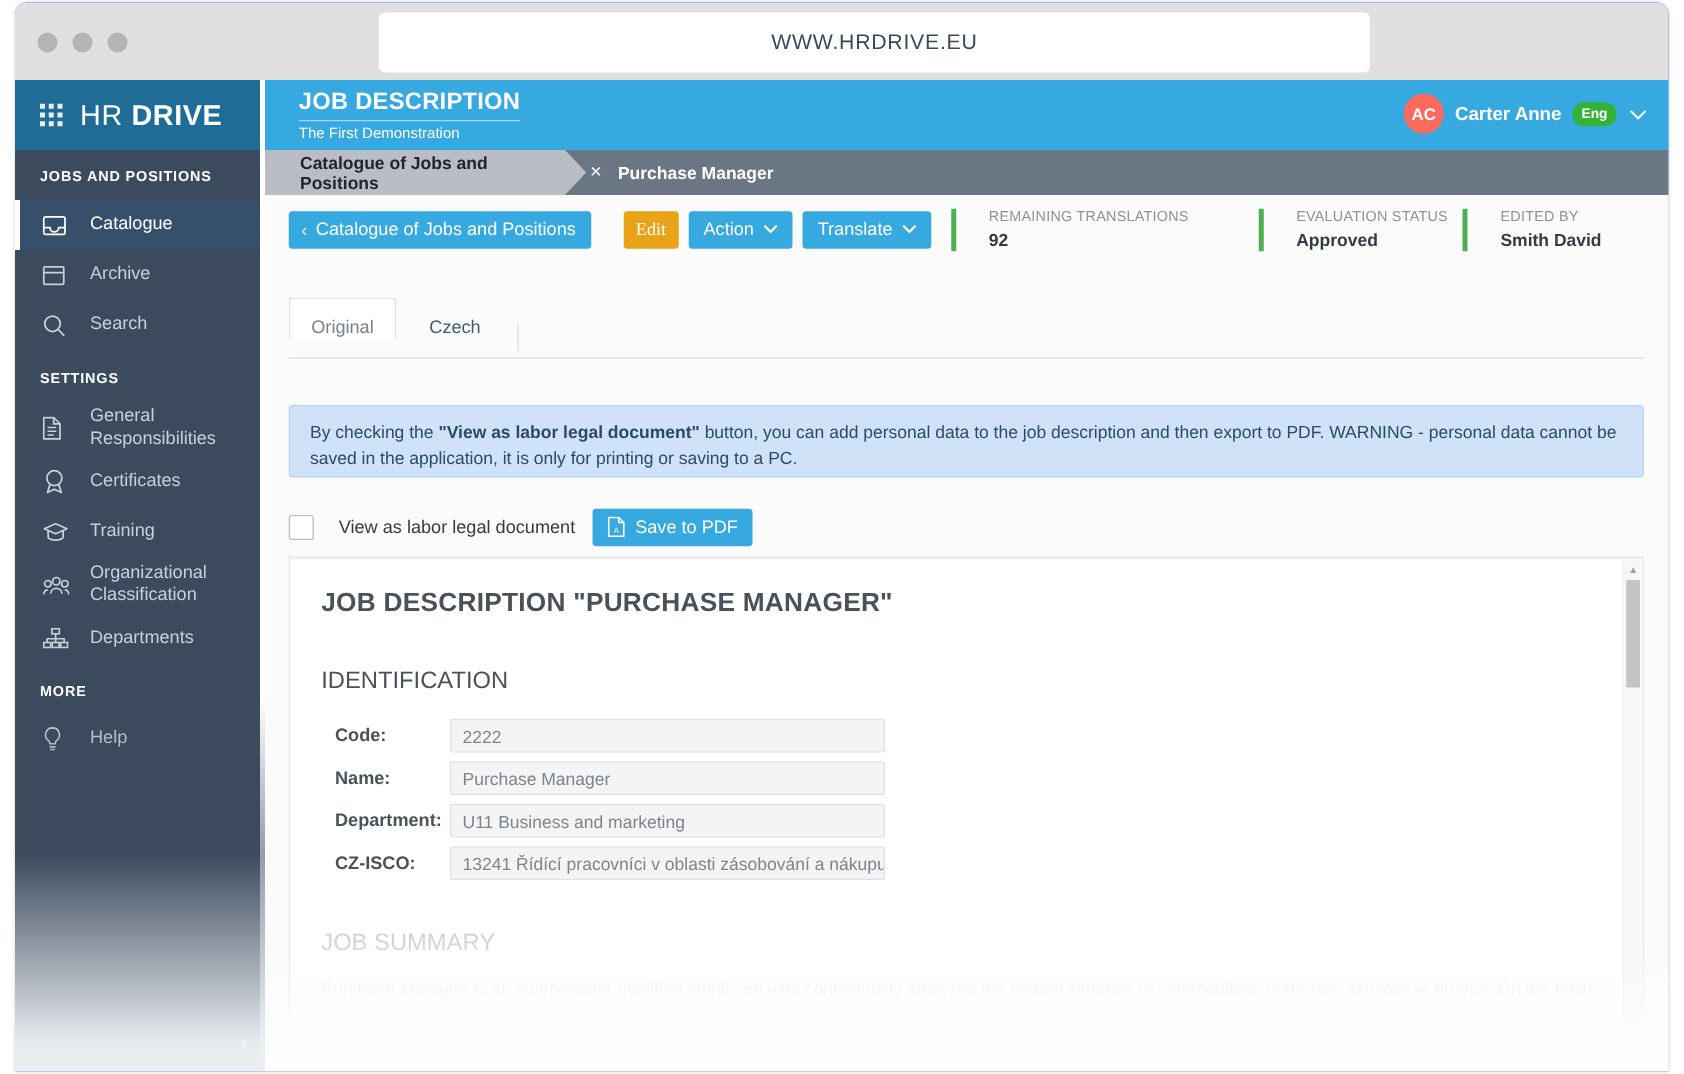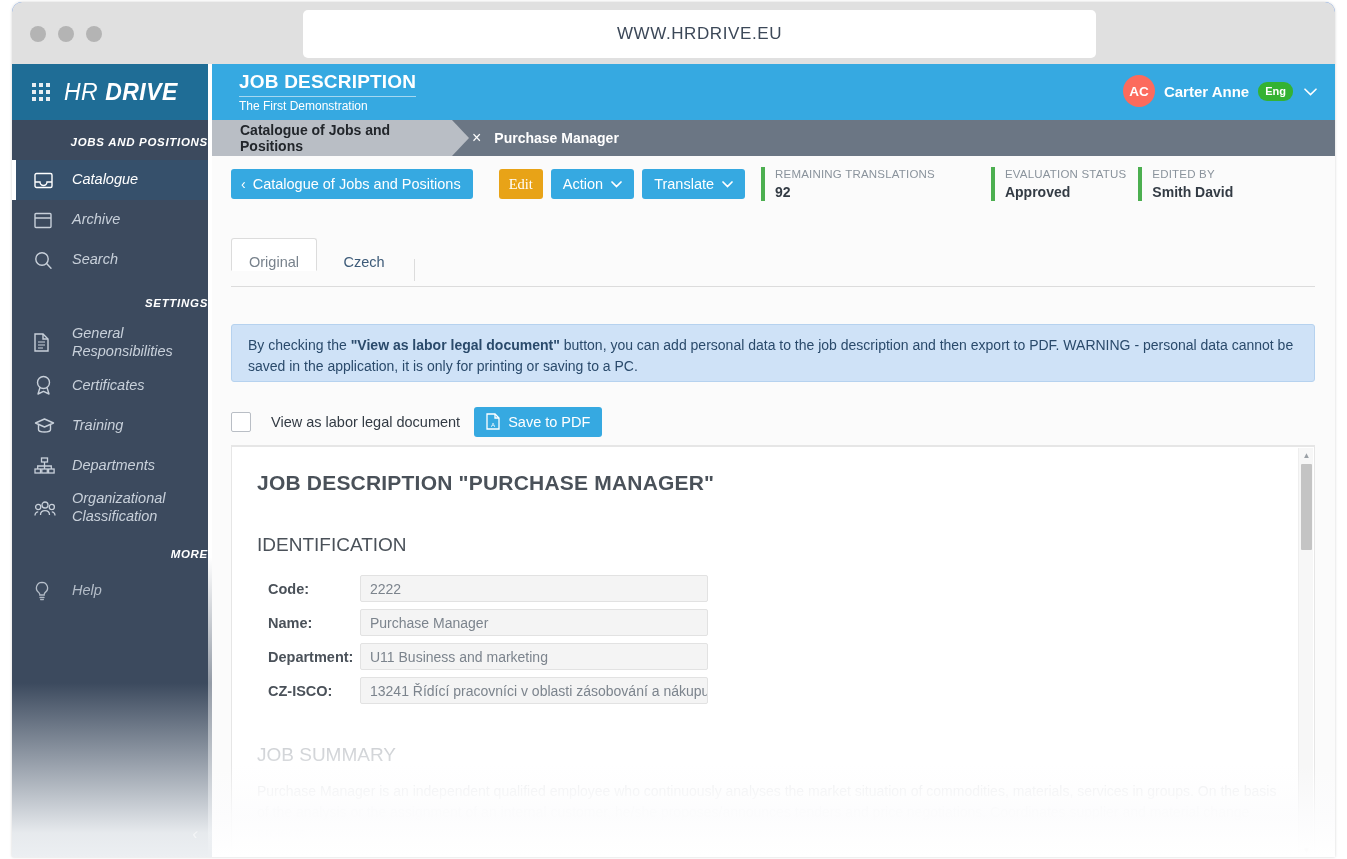--- a/index.html
+++ b/index.html
@@ -53,42 +53,41 @@
     width: 1323px; height: 793px;
     background: #ffffff;
     overflow: hidden;
   }
 
   
   #sidebar {
     position: absolute; left: 0; top: 0;
     width: 196px; height: 793px;
     background: #3c4a5e;
-    font-style: italic;
   }
   #sidebar-brand {
     height: 56px; background: #1f6d96;
     display: flex; align-items: center; padding-left: 20px;
   }
   #grid-icon {
     width: 19px; height: 19px;
     display: grid;
     grid-template-columns: repeat(3, 4px);
     grid-template-rows: repeat(3, 4px);
     gap: 3px;
     margin-right: 13px;
   }
   #grid-icon i { background: #e8eef2; display: block; width: 4px; height: 4px; }
   #brand-text { font-size: 23px; color: #ffffff; letter-spacing: .5px; white-space: nowrap; }
   #brand-text .light { font-weight: 300; }
   #brand-text .bold { font-weight: 700; }
 
   .nav-section {
     font-size: 11.5px; font-weight: 700; color: #ffffff;
-    letter-spacing: .7px; padding: 17px 0 11px 9px; text-align: right;
+    letter-spacing: .7px; padding: 17px 0 11px 20px;
   }
   #sidebar .nav-section.first { padding-top: 16px; padding-bottom: 12px; }
   .nav-item {
     display: flex; align-items: center;
     min-height: 40px; padding: 5px 12px 5px 22px;
     color: #c8d0da; font-size: 14.5px;
     position: relative; cursor: pointer;
   }
   .nav-item.active {
     background: #36506b; color: #ffffff;
@@ -211,21 +210,21 @@
   .btn-orange { background: #e8a317; }
   #btn-back { padding-left: 10px; }
   #btn-back .chev { margin-right: 7px; font-size: 14px; }
   .btn .caret { margin-left: 8px; font-size: 11px; }
   #btn-edit { margin-left: 26px; padding: 0 10px; font-family: Liberation Serif, serif; }
   #btn-action { margin-left: 8px; }
   #btn-translate { margin-left: 8px; }
 
   .meta {
     display: flex; flex-direction: column; justify-content: center;
-    padding-left: 10px; margin-left: 16px;
+    padding-left: 26px; margin-left: 16px;
     border-left: 4px solid #4caf50;
     height: 34px;
   }
   .meta-label { font-size: 11.5px; color: #8a939c; letter-spacing: .2px; line-height: 1.35; }
   .meta-value { font-size: 14px; color: #333b44; font-weight: 700; line-height: 1.3; }
   #meta-remaining { margin-left: 16px; }
   #meta-status { margin-left: 56px; }
   #meta-editor { margin-left: 12px; }
 
   
@@ -449,42 +448,42 @@
           <svg width="21" height="16" viewBox="0 0 21 16">
               <path d="M10.5 2 19.5 6l-9 4L1.5 6z" fill="none" stroke="#c8d0da" stroke-width="1.4" stroke-linejoin="round"></path>
               <path d="M4.5 7.5v5c0 1.4 2.7 2.5 6 2.5s6-1.1 6-2.5v-5" fill="none" stroke="#c8d0da" stroke-width="1.4"></path>
             </svg>
         </span>
         <span class="nav-label">Training</span>
       </div>
 
       <div class="nav-item">
         <span class="nav-icon">
+          <svg width="22" height="17" viewBox="0 0 22 17">
+              <circle cx="11" cy="5" r="3" fill="none" stroke="#c8d0da" stroke-width="1.3"></circle>
+              <circle cx="4.2" cy="7" r="2.6" fill="none" stroke="#c8d0da" stroke-width="1.3"></circle>
+              <circle cx="17.8" cy="7" r="2.6" fill="none" stroke="#c8d0da" stroke-width="1.3"></circle>
+              <path d="M6.5 15c0-2.6 2-4.3 4.5-4.3s4.5 1.7 4.5 4.3" fill="none" stroke="#c8d0da" stroke-width="1.3"></path>
+              <path d="M1 15.5c0-2.2 1.4-3.6 3.2-3.6M21 15.5c0-2.2-1.4-3.6-3.2-3.6" fill="none" stroke="#c8d0da" stroke-width="1.3"></path>
+            </svg>
+        </span>
+        <span class="nav-label">Organizational Classification</span>
+      </div>
+
+      <div class="nav-item">
+        <span class="nav-icon">
           <svg width="21" height="17" viewBox="0 0 21 17">
               <rect x="7.5" y="1" width="6" height="4" fill="none" stroke="#c8d0da" stroke-width="1.3"></rect>
               <rect x="1" y="12" width="5.5" height="4" fill="none" stroke="#c8d0da" stroke-width="1.3"></rect>
               <rect x="7.8" y="12" width="5.5" height="4" fill="none" stroke="#c8d0da" stroke-width="1.3"></rect>
               <rect x="14.6" y="12" width="5.5" height="4" fill="none" stroke="#c8d0da" stroke-width="1.3"></rect>
               <path d="M10.5 5v4M3.7 12V9h13.6v3M10.5 9v3" fill="none" stroke="#c8d0da" stroke-width="1.3"></path>
             </svg>
         </span>
         <span class="nav-label">Departments</span>
-      </div>
-
-      <div class="nav-item">
-        <span class="nav-icon">
-          <svg width="22" height="17" viewBox="0 0 22 17">
-              <circle cx="11" cy="5" r="3" fill="none" stroke="#c8d0da" stroke-width="1.3"></circle>
-              <circle cx="4.2" cy="7" r="2.6" fill="none" stroke="#c8d0da" stroke-width="1.3"></circle>
-              <circle cx="17.8" cy="7" r="2.6" fill="none" stroke="#c8d0da" stroke-width="1.3"></circle>
-              <path d="M6.5 15c0-2.6 2-4.3 4.5-4.3s4.5 1.7 4.5 4.3" fill="none" stroke="#c8d0da" stroke-width="1.3"></path>
-              <path d="M1 15.5c0-2.2 1.4-3.6 3.2-3.6M21 15.5c0-2.2-1.4-3.6-3.2-3.6" fill="none" stroke="#c8d0da" stroke-width="1.3"></path>
-            </svg>
-        </span>
-        <span class="nav-label">Organizational Classification</span>
       </div>
 
       <div class="nav-section">MORE</div>
 
       <div class="nav-item">
         <span class="nav-icon">
           <svg width="16" height="20" viewBox="0 0 16 20">
               <path d="M8 1.3a5.6 5.6 0 0 0-3.3 10.1c.7.5 1.1 1.3 1.1 2.1v.5h4.4v-.5c0-.8.4-1.6 1.1-2.1A5.6 5.6 0 0 0 8 1.3z" fill="none" stroke="#c8d0da" stroke-width="1.3"></path>
               <path d="M6 16.5h4M6.6 18.6h2.8" stroke="#c8d0da" stroke-width="1.3" stroke-linecap="round"></path>
             </svg>

